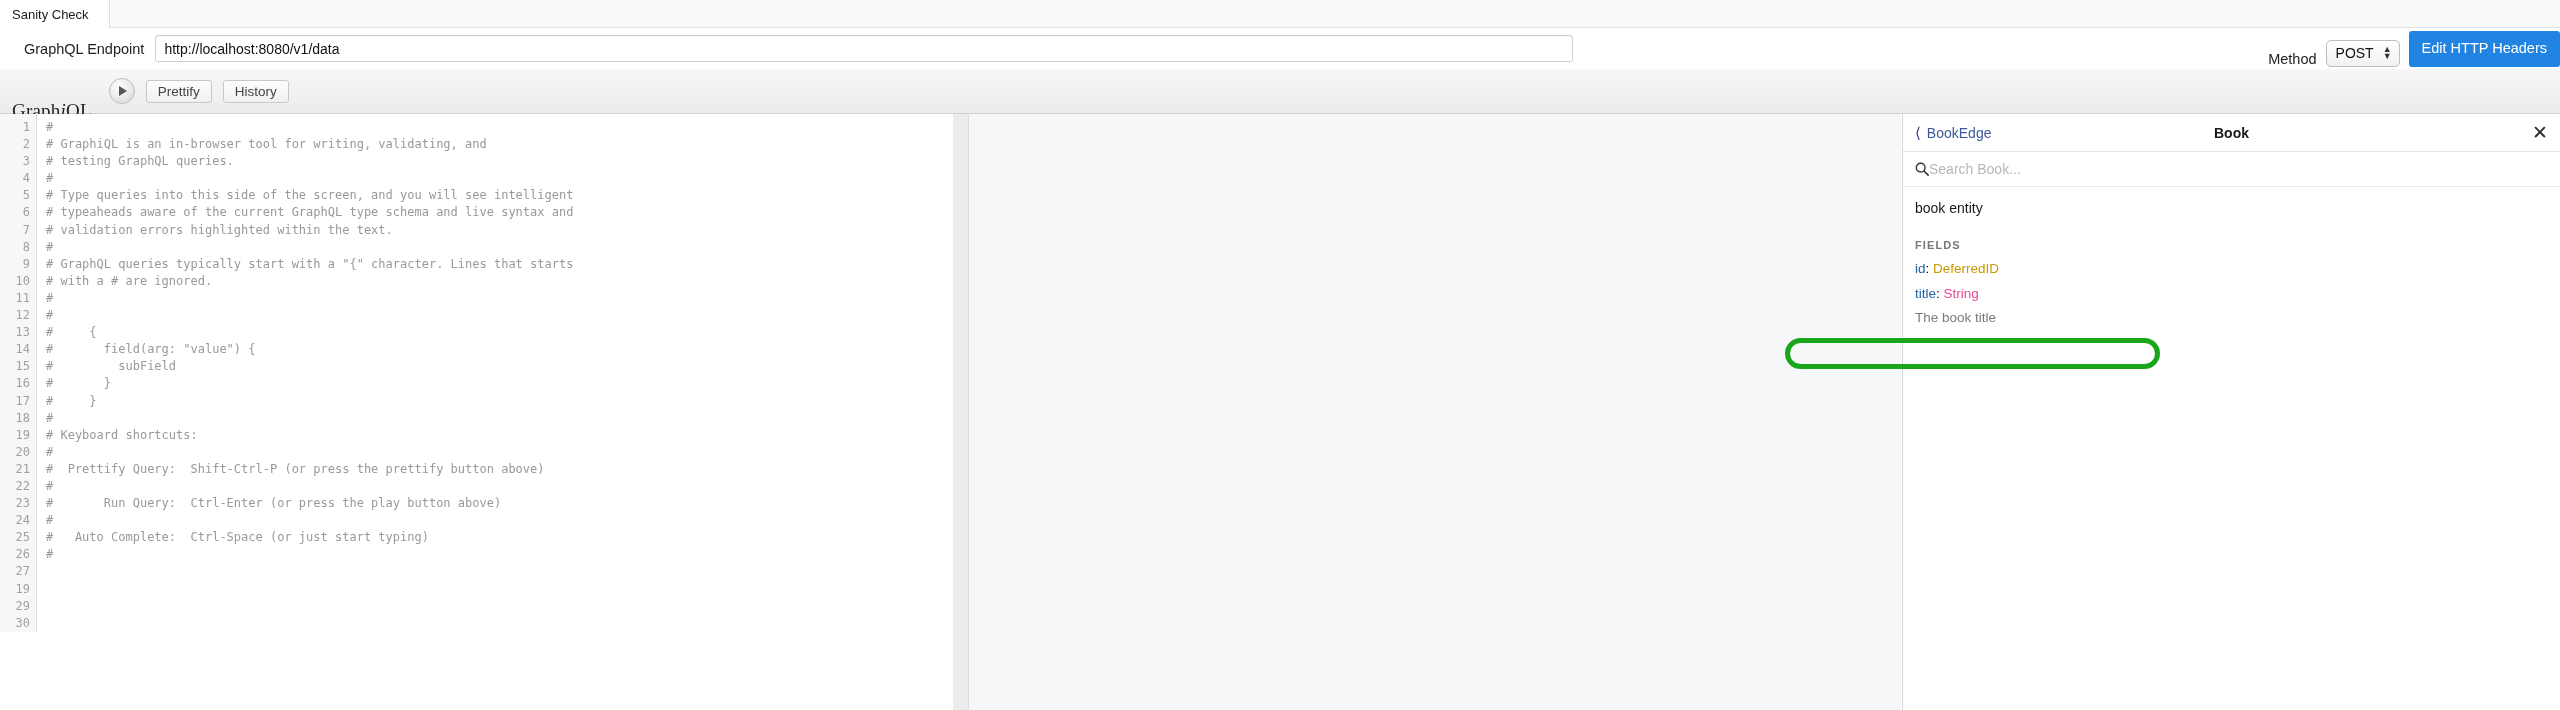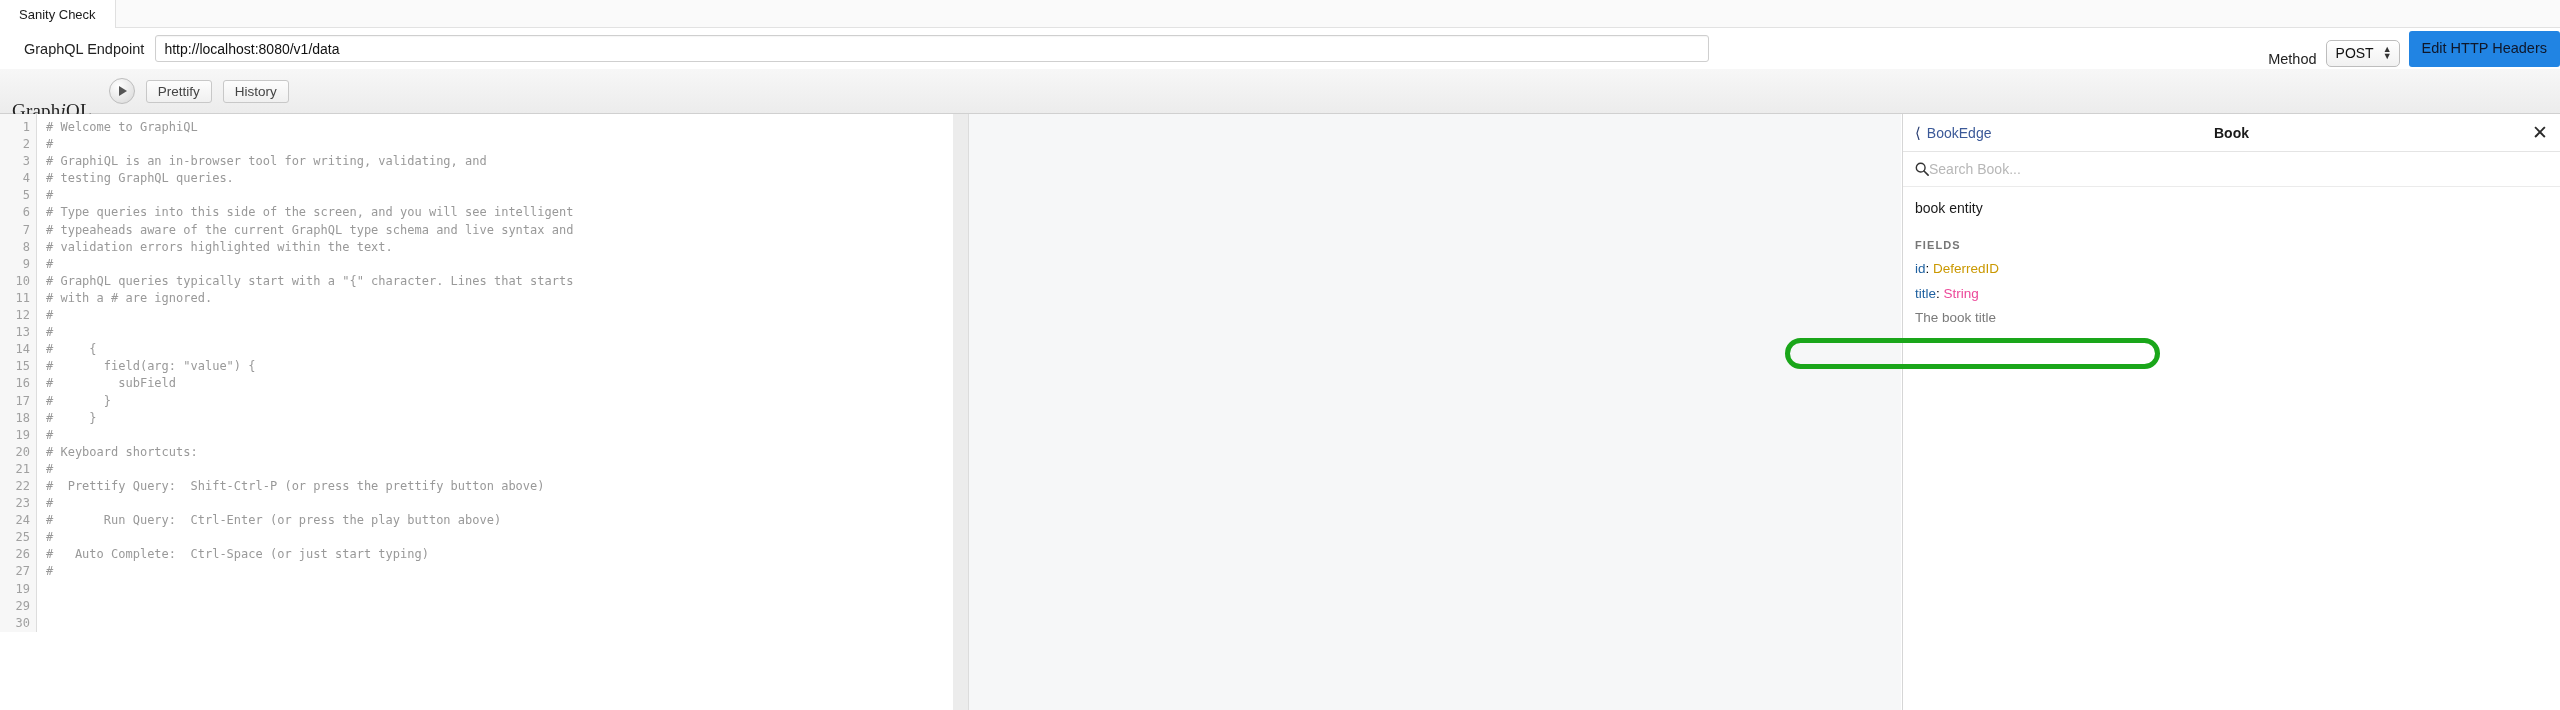--- a/index.html
+++ b/index.html
@@ -12,38 +12,38 @@
 
   
   .tabstrip {
     position: absolute; left: 0; top: 0; width: 2560px; height: 28px;
     background: #fafafa;
     border-bottom: 1px solid #e2e2e2;
     display: flex; align-items: stretch;
   }
   .tab {
     display: flex; align-items: center; 
-    padding: 0 19px; min-width: 110px; height: 28px;
+    padding: 0 12px; min-width: 110px; height: 28px;
     font-size: 13px; color: #1a1a1a;
     background: #ffffff;
     border-right: 1px solid #e0e0e0;
   }
 
   
   .endpointbar {
     position: absolute; left: 12px; top: 28px; width: 2560px; height: 41px;
     background: #ffffff;
     display: flex; align-items: center;
   }
   .endpoint-label {
     font-size: 14.5px; color: #222; margin-left: 12px; white-space: nowrap;
   }
   .endpoint-input {
     margin-left: 11px;
-    width: 1554px; height: 27px;
+    width: 1418px; height: 27px;
     border: 1px solid #cfcfcf;
     border-radius: 3px;
     background: #fff;
     font-family: "Liberation Sans", sans-serif;
     font-size: 14px; color: #111;
     padding: 0 8px;
     box-shadow: inset 0 1px 1px rgba(0,0,0,.045);
     outline: none;
   }
   .endpoint-right {
@@ -60,21 +60,21 @@
     position: relative; outline: none;
   }
   .method-wrap { position: relative; display: inline-flex; align-items: center; border-radius: 7px; }
   .method-arrows {
     position: absolute; right: 8px; top: 50%; transform: translateY(-50%);
     font-size: 9px; line-height: 7px; color: #333; pointer-events: none;
     display: flex; flex-direction: column; align-items: center;
   }
   .btn-primary {
     height: 36px; padding: 0 13px;
-    background: #2184e3; color: #0f172a;
+    background: #2184e3; color: #ffffff;
     border: none; border-radius: 3px;
     font-family: "Liberation Sans", sans-serif; font-size: 14.5px;
     cursor: pointer; line-height: 27px;
   }
 
   
   .gq-toolbar {
     position: absolute; left: 0; top: 69px; width: 2560px; height: 45px;
     background: linear-gradient(#f7f7f7,#ececec);
     border-bottom: 1px solid #d0d0d0;
@@ -254,21 +254,20 @@
         <div>23</div>
         <div>24</div>
         <div>25</div>
         <div>26</div>
         <div>27</div>
         <div>19</div>
         <div>29</div>
         <div>30</div>
       </div>
     <div class="code-lines" id="codelines">
-        <div># Welcome to GraphiQL</div>
         <div>#</div>
         <div># GraphiQL is an in-browser tool for writing, validating, and</div>
         <div># testing GraphQL queries.</div>
         <div>#</div>
         <div># Type queries into this side of the screen, and you will see intelligent</div>
         <div># typeaheads aware of the current GraphQL type schema and live syntax and</div>
         <div># validation errors highlighted within the text.</div>
         <div>#</div>
         <div># GraphQL queries typically start with a "{" character. Lines that starts</div>
         <div># with a # are ignored.</div>

